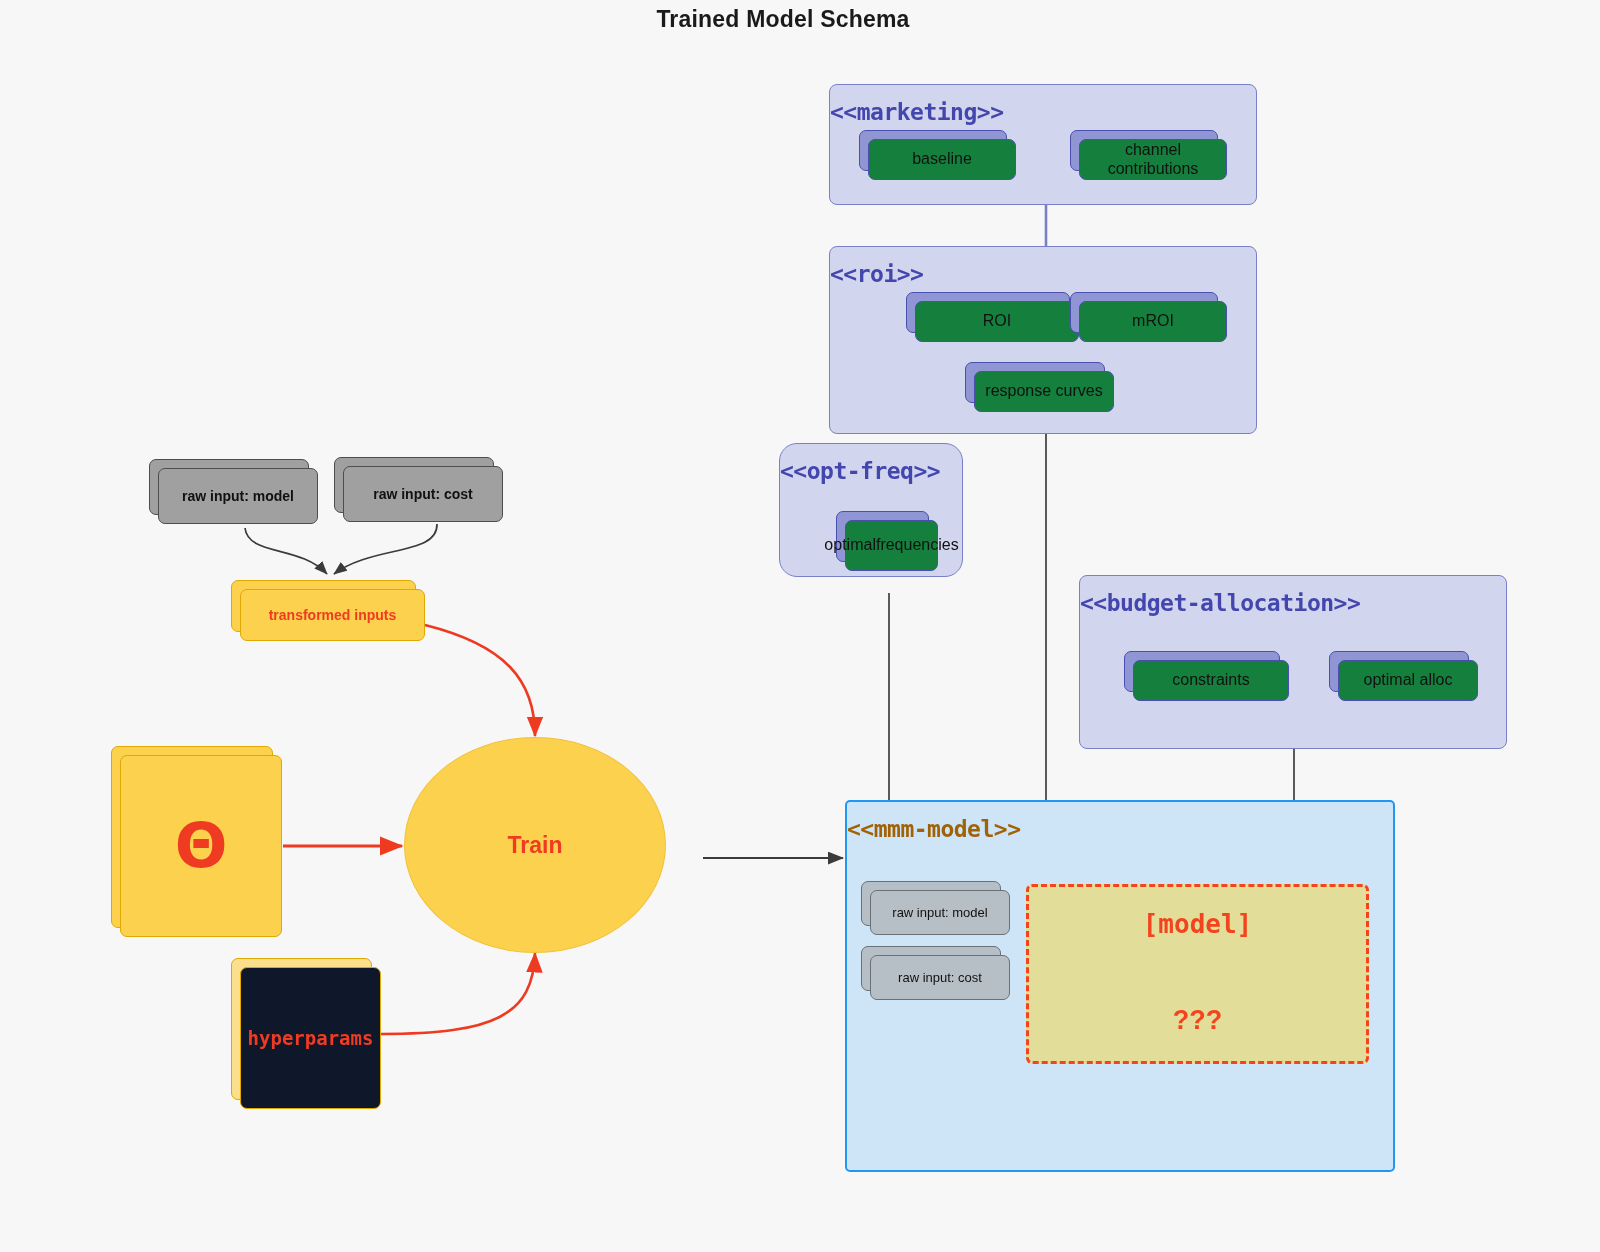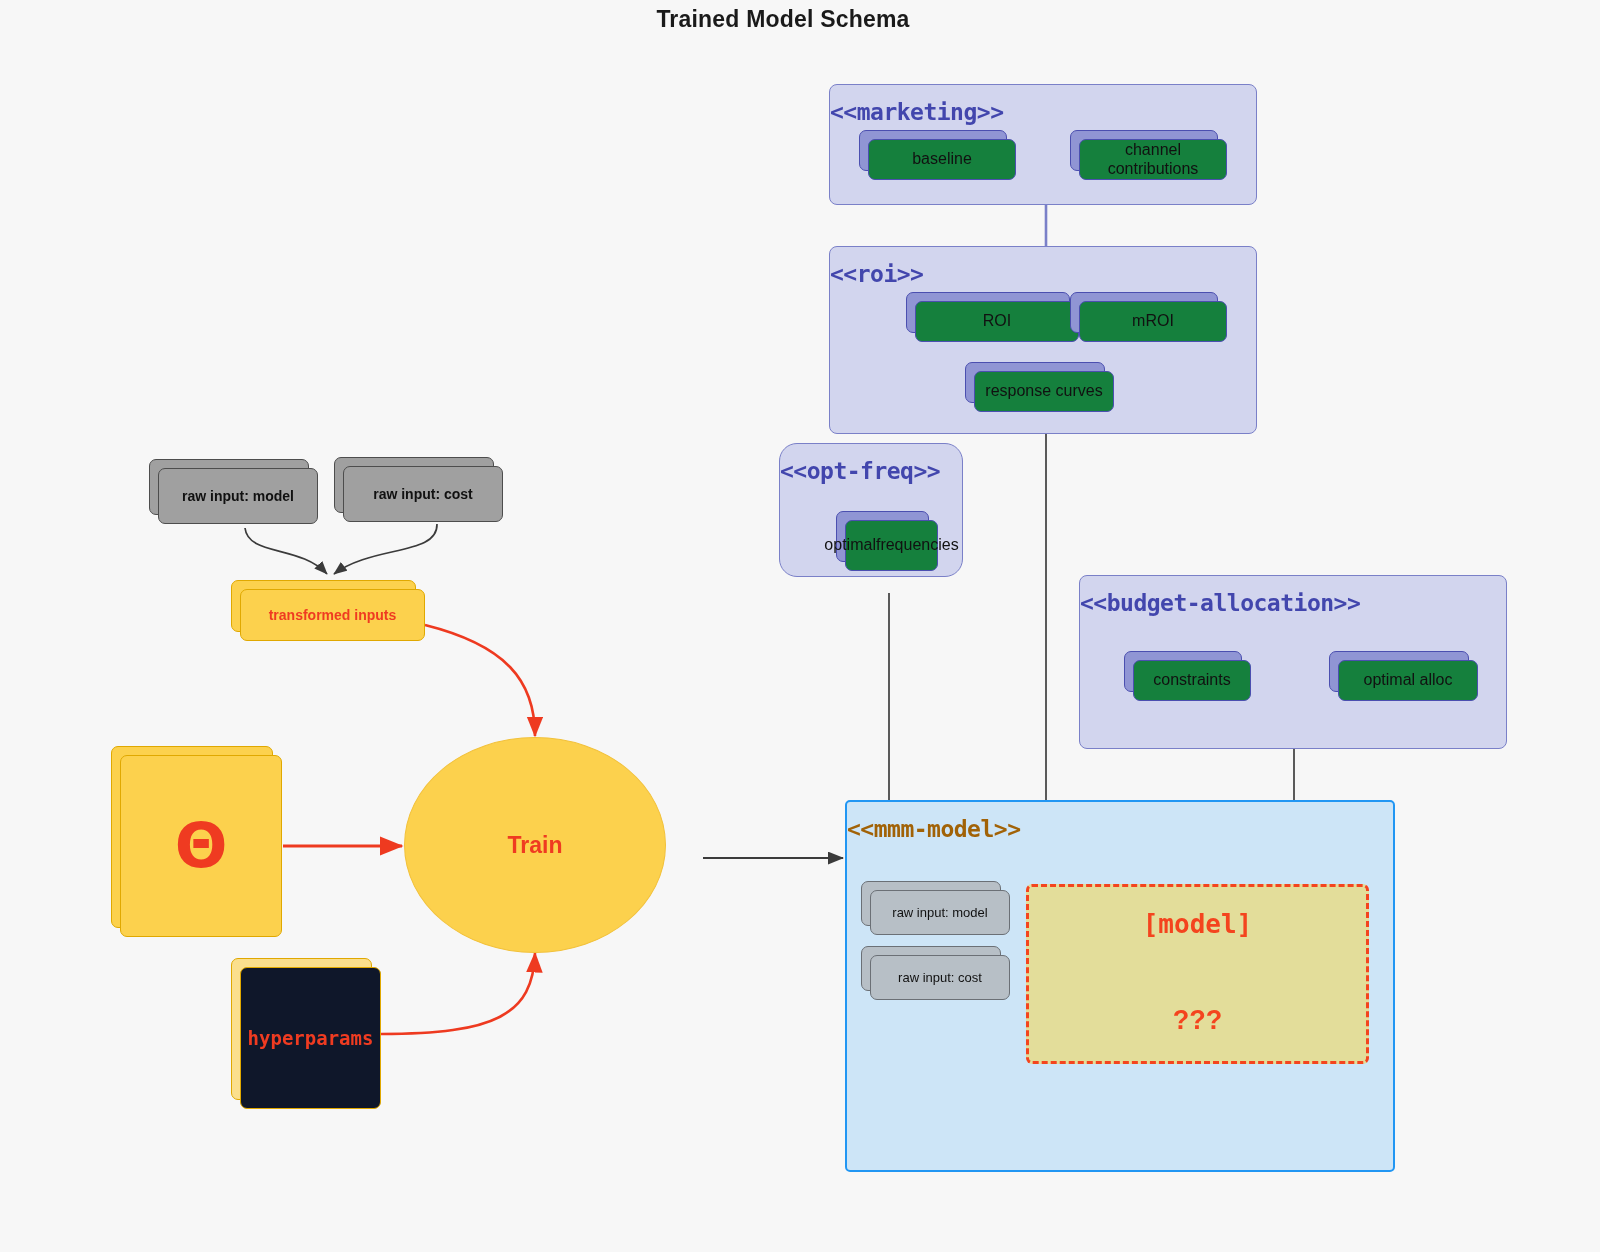--- a/index.html
+++ b/index.html
@@ -321,21 +321,21 @@
     <div class="shadow"></div>
     <div class="face" style="flex-direction:row;">
       <span>optimal</span>
       <span>frequencies</span>
     </div>
   </div>
 
   <div class="pkg" style="left:1079px; top:575px; width:428px; height:174px;">
     <div class="pkg-title">&lt;&lt;budget-allocation&gt;&gt;</div>
   </div>
-  <div class="card purple" style="left:1133px; top:660px; width:118px; height:41px;border-radius:19px;">
+  <div class="card purple" style="left:1133px; top:660px; width:156px; height:41px;border-radius:19px;">
     <div class="shadow"></div>
     <div class="face">constraints</div>
   </div>
   <div class="card purple" style="left:1338px; top:660px; width:140px; height:41px;">
     <div class="shadow"></div>
     <div class="face">optimal alloc</div>
   </div>
 
   <div class="pkg blue" style="left:845px; top:800px; width:550px; height:372px;">
     <div class="pkg-title">&lt;&lt;mmm-model&gt;&gt;</div>

